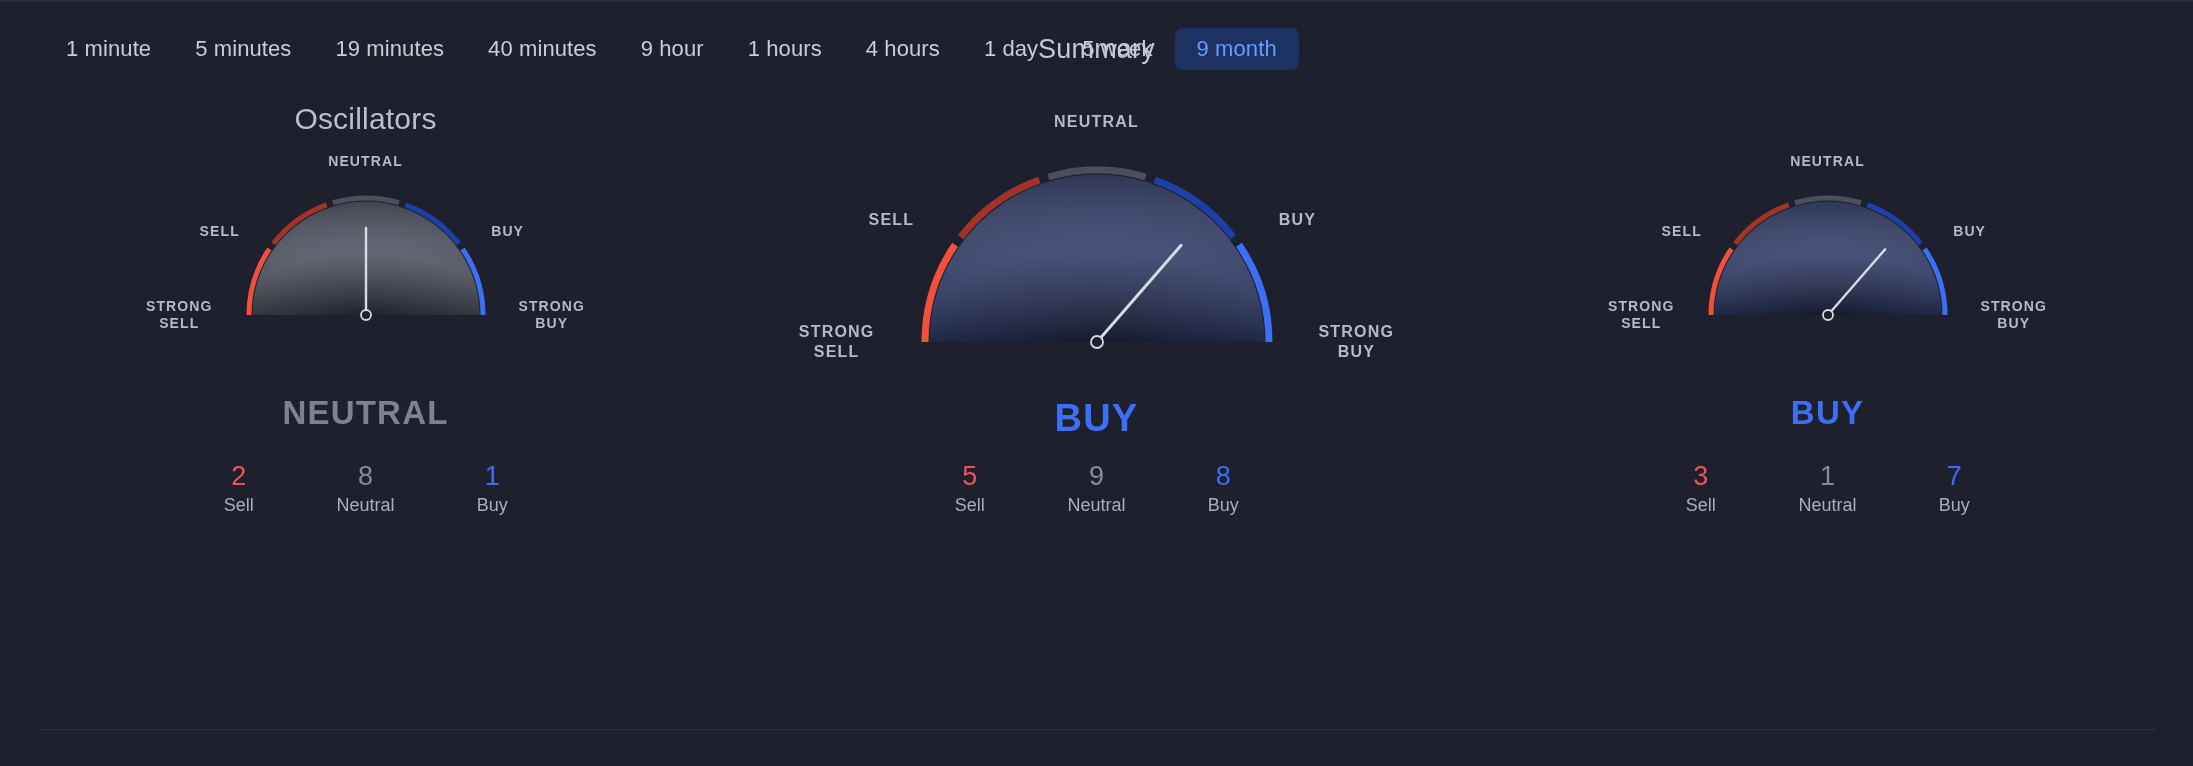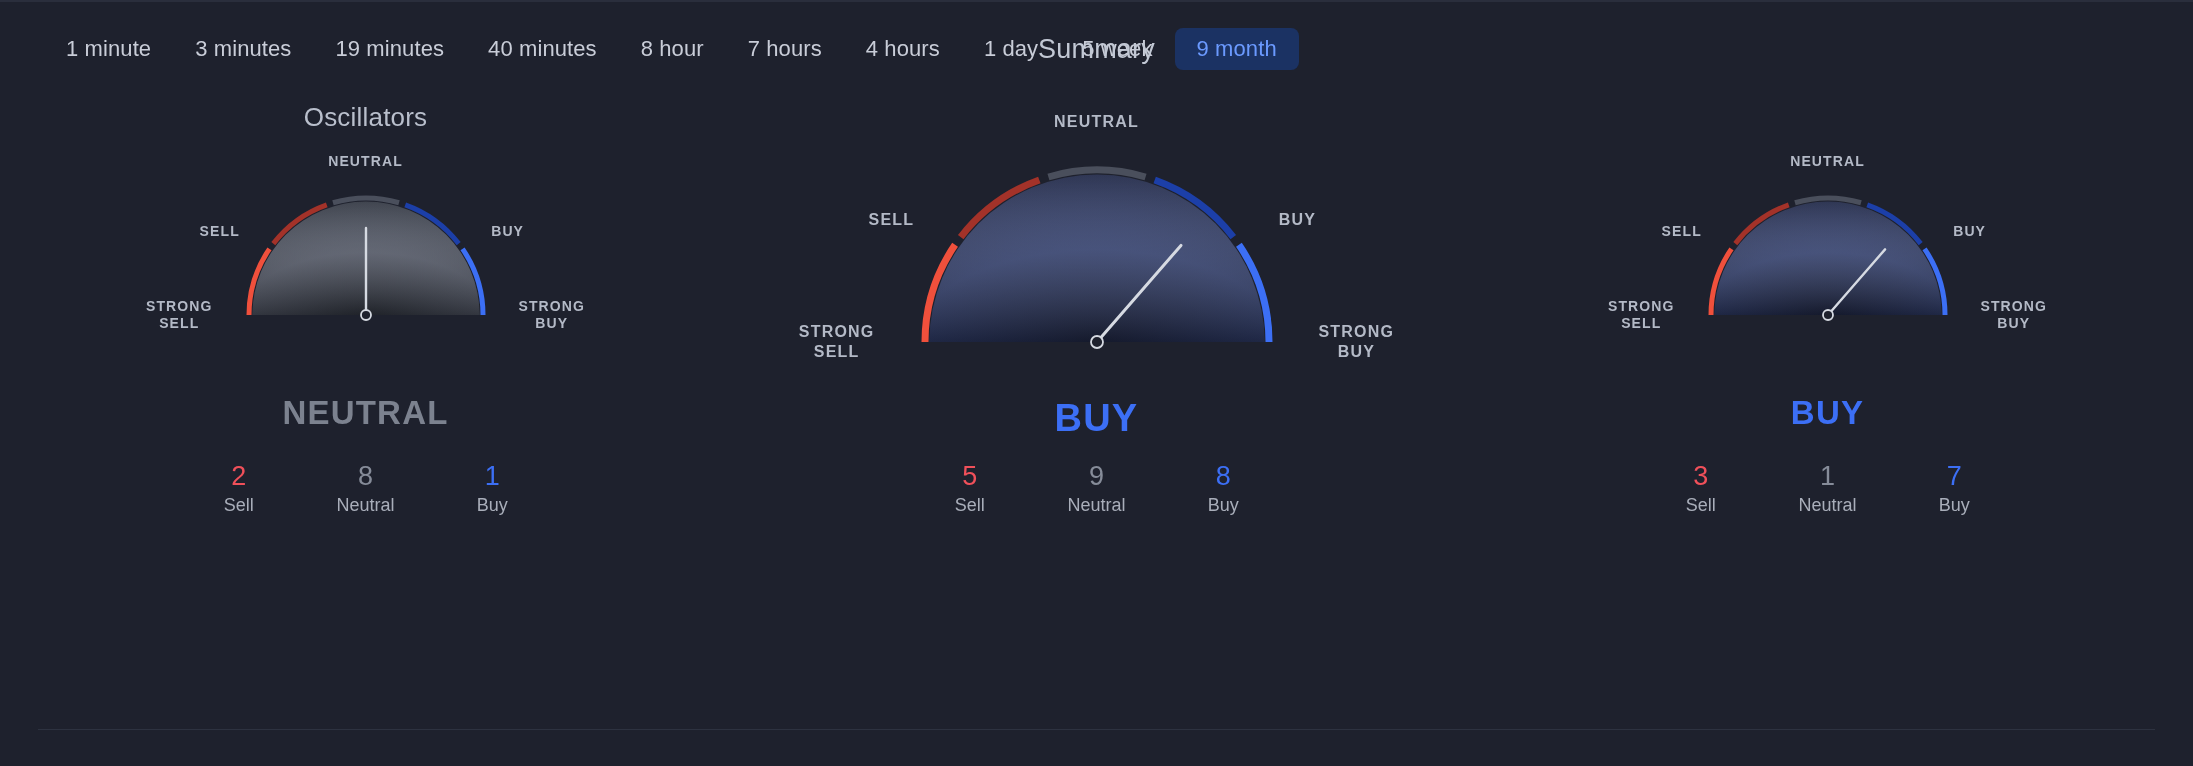--- a/index.html
+++ b/index.html
@@ -66,21 +66,21 @@
   }
   .panel.left   { left: 0px; }
   .panel.center { left: 731px; }
   .panel.right  { left: 1462px; }
 
   .panel-title {
     position: absolute;
     top: 0;
     width: 100%;
     text-align: center;
-    font-size: 26px;
+    font-size: 30px;
     color: #b9bfcc;
     letter-spacing: 0.2px;
   }
   .panel.center .panel-title {
     font-size: 27px;
     color: #c2c8d4;
   }
   
   .panel.center .panel-title { top: -68px; }
   .panel.left .panel-title,
@@ -165,33 +165,33 @@
 </head>
 <body>
 
 <div id="widget">
 
   <div class="tabbar">
       <div class="tab">
         <span>1 minute</span>
       </div>
       <div class="tab">
-        <span>3 minutes</span>
+        <span>5 minutes</span>
       </div>
       <div class="tab">
         <span>19 minutes</span>
       </div>
       <div class="tab">
         <span>40 minutes</span>
       </div>
       <div class="tab">
-        <span>8 hour</span>
-      </div>
-      <div class="tab">
-        <span>7 hours</span>
+        <span>9 hour</span>
+      </div>
+      <div class="tab">
+        <span>1 hours</span>
       </div>
       <div class="tab">
         <span>4 hours</span>
       </div>
       <div class="tab">
         <span>1 day</span>
       </div>
       <div class="tab">
         <span>5 week</span>
       </div>

